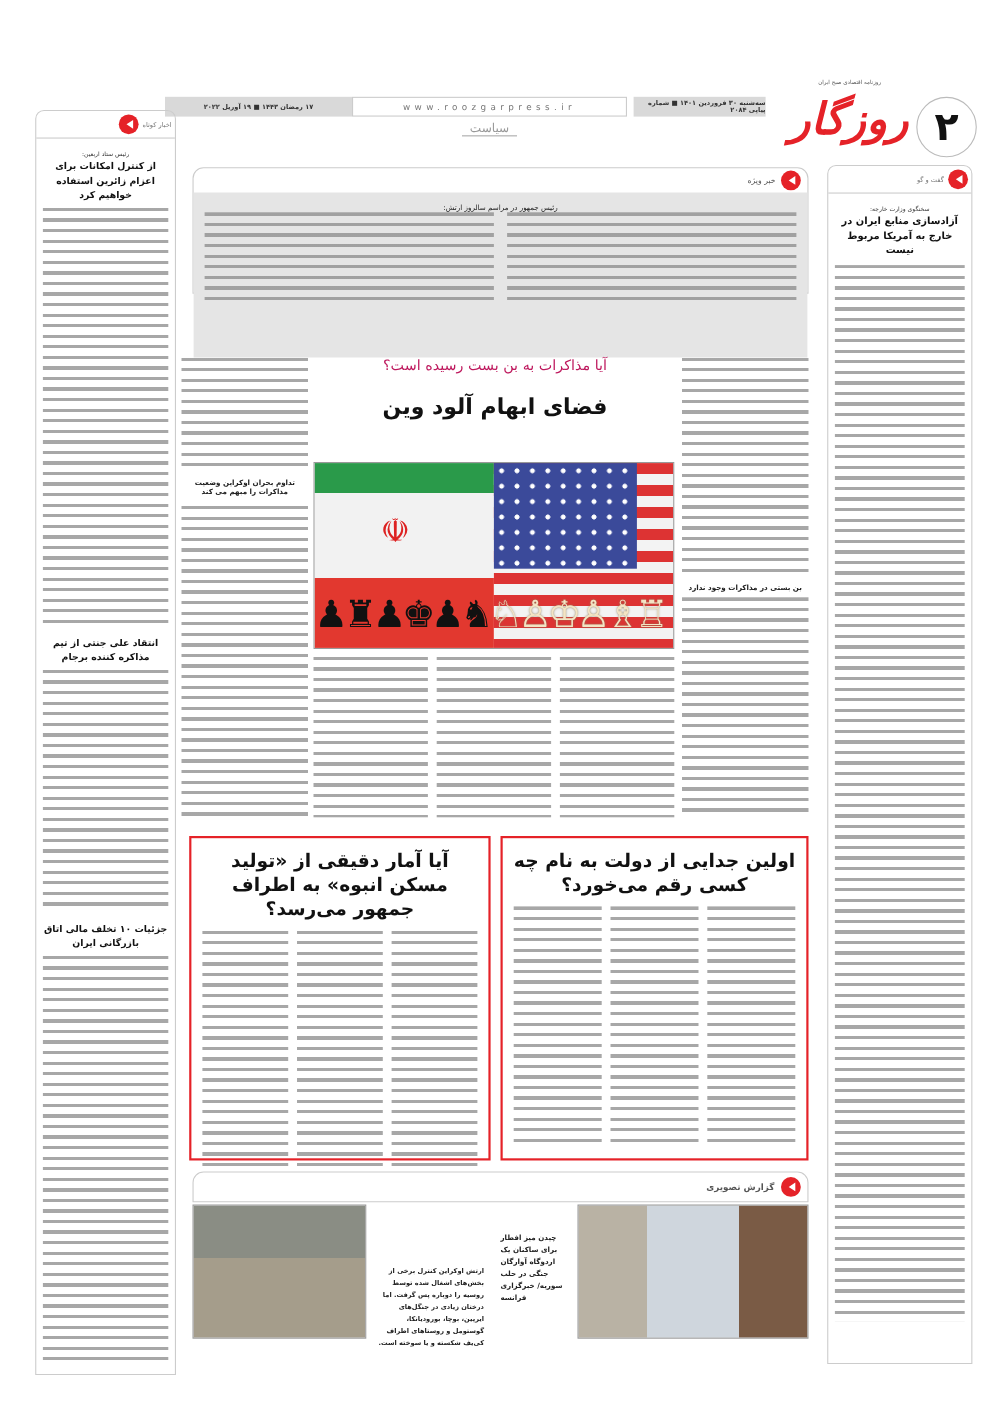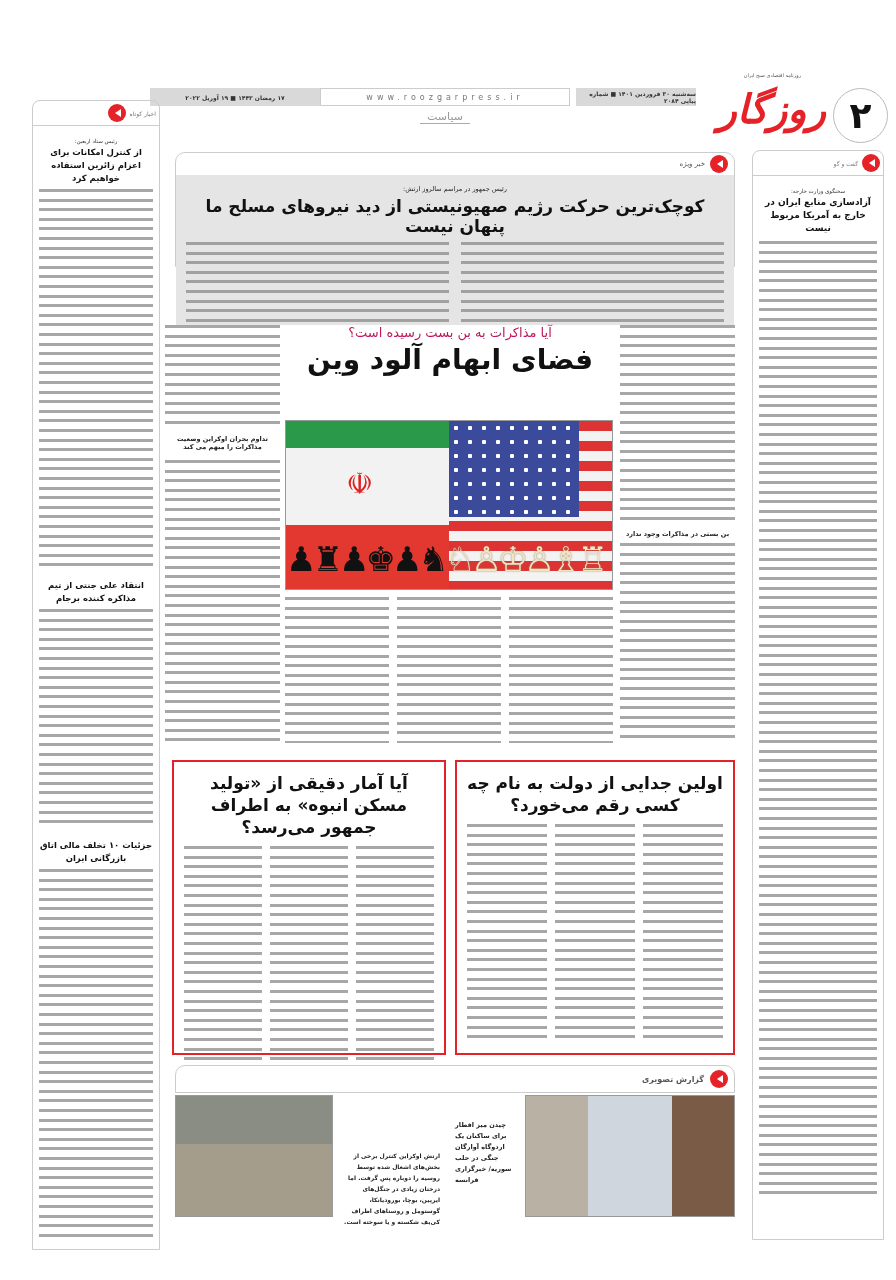--- a/index.html
+++ b/index.html
@@ -53,31 +53,30 @@
   </div>
 </div>
 
 <div class="abs box" style="left:175px;top:152px;width:560px;height:115px;border-radius:10px 10px 0 0">
   <div style="display:flex;align-items:center;padding:3px 6px;gap:5px;height:22px">
     <span class="redcircle"></span>
     <span style="font-size:7px;color:#555">خبر ویژه</span>
   </div>
   <div style="background:#e5e5e5;padding:6px 10px;height:150px">
     <div style="font-size:6.5px;text-align:center;margin-top:4px">رئیس جمهور در مراسم سالروز ارتش:</div>
-    <h2 style="font-size:17px;margin:3px 0 6px">کوچک‌ترین حرکت رژیم صهیونیستی از دید نیروهای مسلح ما پنهان نیست</h2>
     <div style="display:flex;gap:12px">
         <div class="lines" style="flex:1;height:80px"></div>
         <div class="lines" style="flex:1;height:80px"></div>
       </div>
   </div>
 </div>
 
 <div class="abs" style="left:165px;top:325px;width:570px;height:420px">
   <div style="position:absolute;left:120px;width:330px;top:0;font-size:13px;text-align:center;color:#be185d">آیا مذاکرات به بن بست رسیده است؟</div>
-  <h1 style="position:absolute;left:120px;width:330px;top:18px;font-size:28px">فضای ابهام آلود وین</h1>
+  <h1 style="position:absolute;left:120px;width:330px;top:32px;font-size:20px">فضای ابهام آلود وین</h1>
   <div style="position:absolute;left:120px;top:95px;width:328px;height:170px;overflow:hidden;border:1px solid #999">
     <div style="position:absolute;left:0;top:0;width:50%;height:100%;background:linear-gradient(#2a9a4a 0 16%,#f2f2f2 16% 62%,#e2382f 62%)"></div>
     <div style="position:absolute;left:60px;top:45px;color:#d22;font-size:30px">☫</div>
     <div style="position:absolute;right:0;top:0;width:50%;height:100%;background:repeating-linear-gradient(#d33 0 10px,#f3f3f3 10px 20px)"></div>
     <div style="position:absolute;left:50%;top:0;width:40%;height:57%;background:#3b4a9a;background-image:radial-gradient(#fff 2px,transparent 2.5px);background-size:14px 14px"></div>
     <div style="position:absolute;left:0;bottom:0;width:100%;height:35%;font-size:34px;line-height:58px;letter-spacing:-4px;white-space:nowrap;direction:ltr"><span style="color:#111">♟♜♟♚♟♞</span><span style="color:#f3e4c4;text-shadow:0 0 2px #8a7a5a">♘♙♔♙♗♖</span></div>
   </div>
   <div class="lines" style="position:absolute;right:0;top:0;width:115px;height:195px"></div>
   <div style="position:absolute;right:0;top:205px;width:115px;font-size:6.5px;font-weight:bold;text-align:center">بن بستی در مذاکرات وجود ندارد</div>
   <div class="lines" style="position:absolute;right:0;top:218px;width:115px;height:200px"></div>

